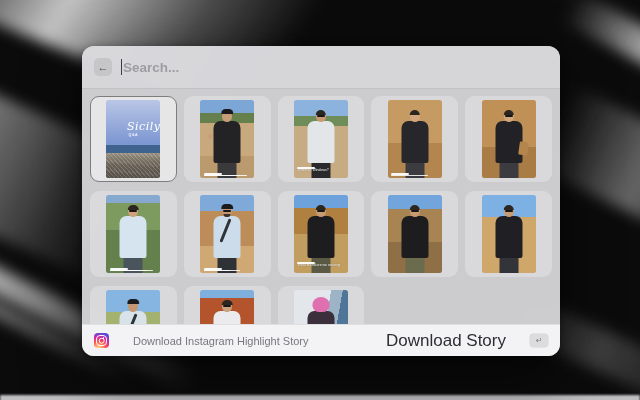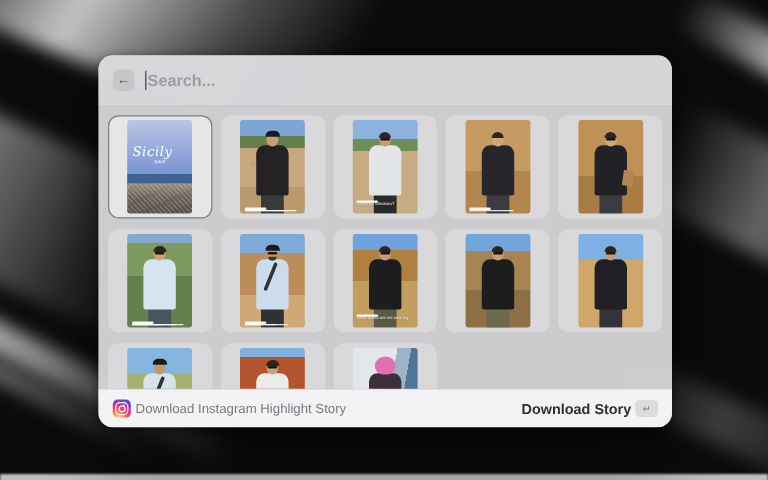--- a/index.html
+++ b/index.html
@@ -79,21 +79,21 @@
   
   .overlay{position:absolute;left:3.5px;right:3.5px;bottom:5px;}
   .u{display:block;width:38%;height:2px;border-radius:1px;background:rgba(255,255,255,.95);}
   .b{display:block;height:1.5px;border-radius:1px;background:rgba(255,255,255,.85);margin-top:1.6px;}
   .b.w1{width:92%;} .b.w2{width:78%;} .b.w3{width:55%;}
   .captxt{display:block;color:#fff;font-size:3.5px;line-height:1.35;margin-top:1.2px;
           text-shadow:0 0 1px rgba(0,0,0,.6);}
 
   
   .t1{--bg:linear-gradient(#b9c6e6,#7d97d2 55%,#8ba4d8);}
-  .sic-title{position:absolute;top:20px;left:4px;right:0;text-align:left;color:#fff;
+  .sic-title{position:absolute;top:20px;left:17px;right:0;text-align:right;color:#fff;
              font:italic 11px "DejaVu Serif",serif;letter-spacing:.5px;}
   .sic-sub{position:absolute;top:33px;left:0;right:0;text-align:center;color:#eef2ff;
            font-size:3.6px;font-weight:bold;letter-spacing:.6px;}
   .sea{position:absolute;top:45px;left:0;right:0;height:8px;background:#3f628e;}
   .rocks{position:absolute;top:53px;left:0;right:0;bottom:0;
          background:repeating-linear-gradient(48deg,rgba(255,255,255,.18) 0 1px,transparent 1px 3px),
                     linear-gradient(#97907f,#6b6358 45%,#544f48);}
 
   
   .t2{--bg:linear-gradient(#7ba6d6 0 17%,#66804d 17% 30%,#c8a97e 30% 72%,#bb9a6e 72%);
@@ -112,31 +112,31 @@
       --skin:#c89b74;--shirt:#1d1d20;--pants:#6b6b4e;}
   .t10{--bg:linear-gradient(#7db1e3 0 28%,#d0a76b 28%);--skin:#c89b74;--shirt:#202024;--pants:#33333a;}
   .t11{--bg:linear-gradient(#86b5e1 0 28%,#a4b270 28% 50%,#bd9a66 50%);
        --skin:#c49672;--shirt:#d8e2ea;}
   .t12{--bg:linear-gradient(#7fb0dd 0 10%,#b4542c 10% 60%,#c2623a 60%);
        --skin:#caa27e;--shirt:#ebebed;}
   .t13{--bg:linear-gradient(100deg,#e3e7ec 0 55%,#9db3c6 55% 72%,#4f7698 72%);
        --shirt:#3a2f3a;}
 
   
-  .footer{flex:0 0 31px;display:flex;align-items:center;gap:4px;padding:0 12px;
+  .footer{flex:0 0 31px;display:flex;align-items:center;gap:24px;padding:0 12px;
           background:rgba(246,245,247,.92);border-top:1px solid rgba(0,0,0,.08);}
   .ig{width:15px;height:15px;border-radius:4px;position:relative;flex:0 0 auto;
       background:radial-gradient(circle at 28% 110%,#fdf497 0%,#fd5949 40%,#d6249f 62%,#285AEB 95%);}
   .ig-b{position:absolute;inset:2.4px;border:1.1px solid #fff;border-radius:4px;}
   .ig-lens{position:absolute;left:50%;top:50%;transform:translate(-50%,-50%);width:4.6px;height:4.6px;
            border:1.1px solid #fff;border-radius:50%;}
   .ig-dot{position:absolute;right:1.3px;top:1.1px;width:1.6px;height:1.6px;border-radius:50%;background:#fff;}
   .f-left{font-size:11px;color:#78787d;}
   .f-spacer{flex:1;}
-  .f-action{font-size:12px;font-weight:bold;color:#2f2f33;}
+  .f-action{font-size:17px;font-weight:normal;color:#2f2f33;}
   .key{width:18px;height:13px;border-radius:3.5px;background:#dcdcdf;box-shadow:0 0 0 .5px rgba(0,0,0,.12);
        color:#7c7c82;font-size:8px;line-height:13px;text-align:center;flex:0 0 auto;}
 </style>
 </head>
 <body>
 
 <div class="bg">
   <div class="streak s1"></div>
   <div class="streak s2"></div>
   <div class="streak s3"></div>

